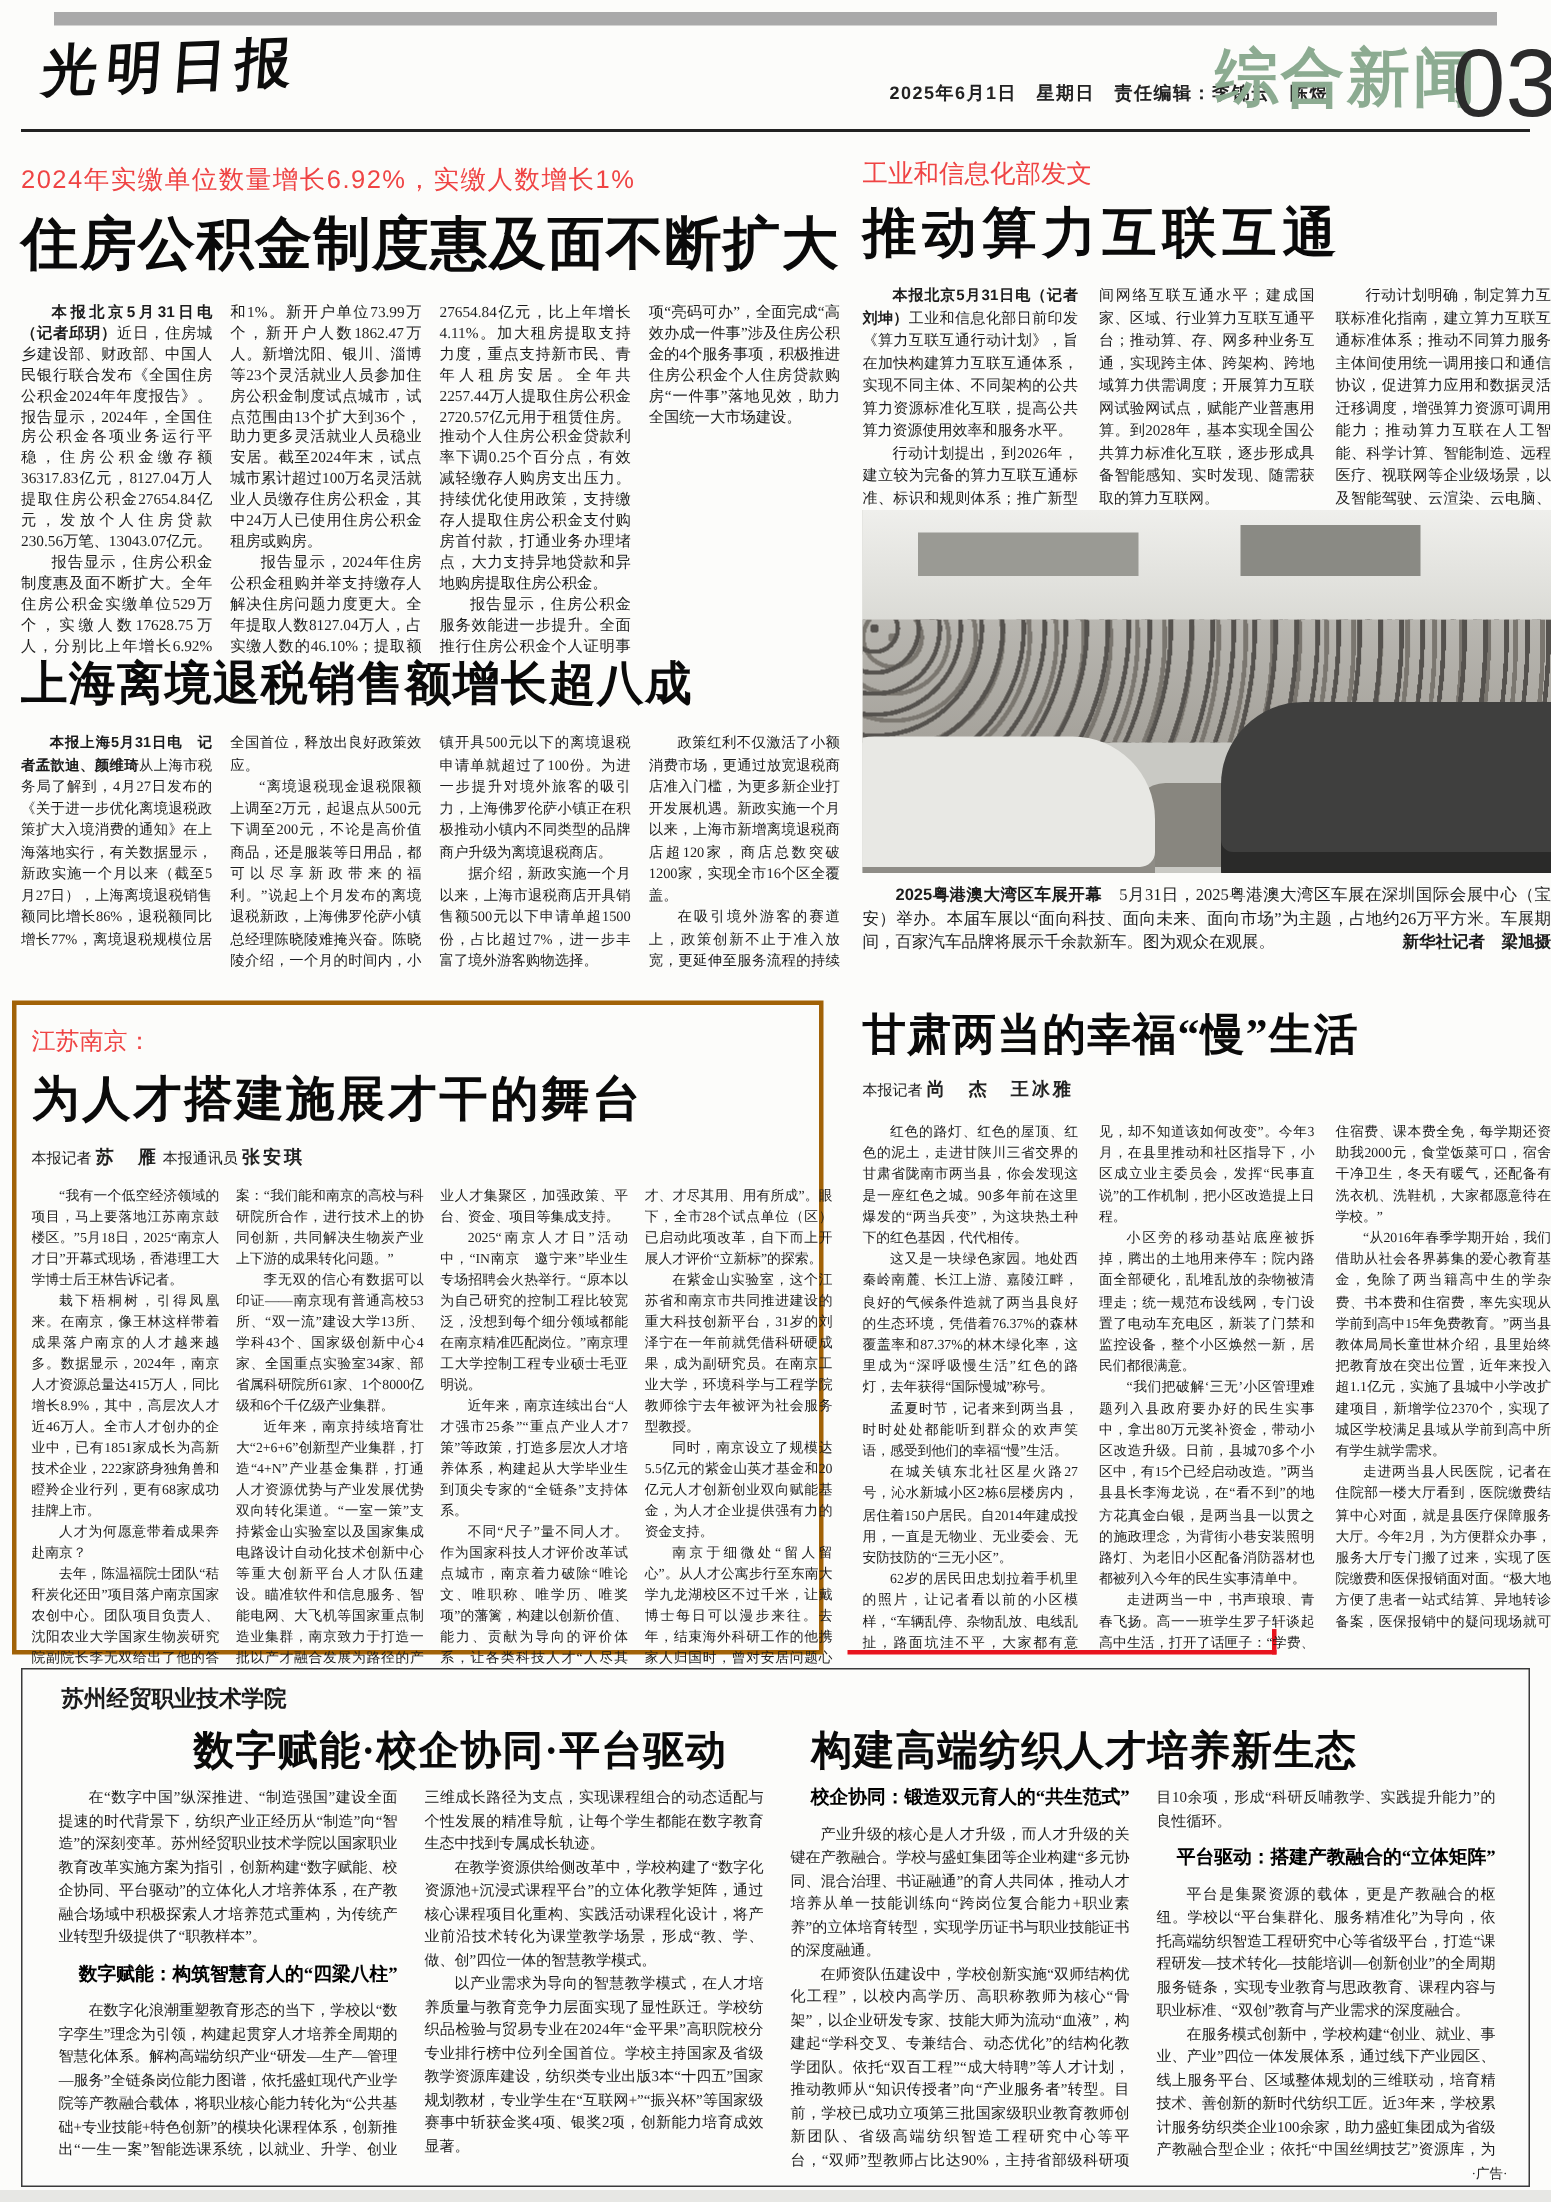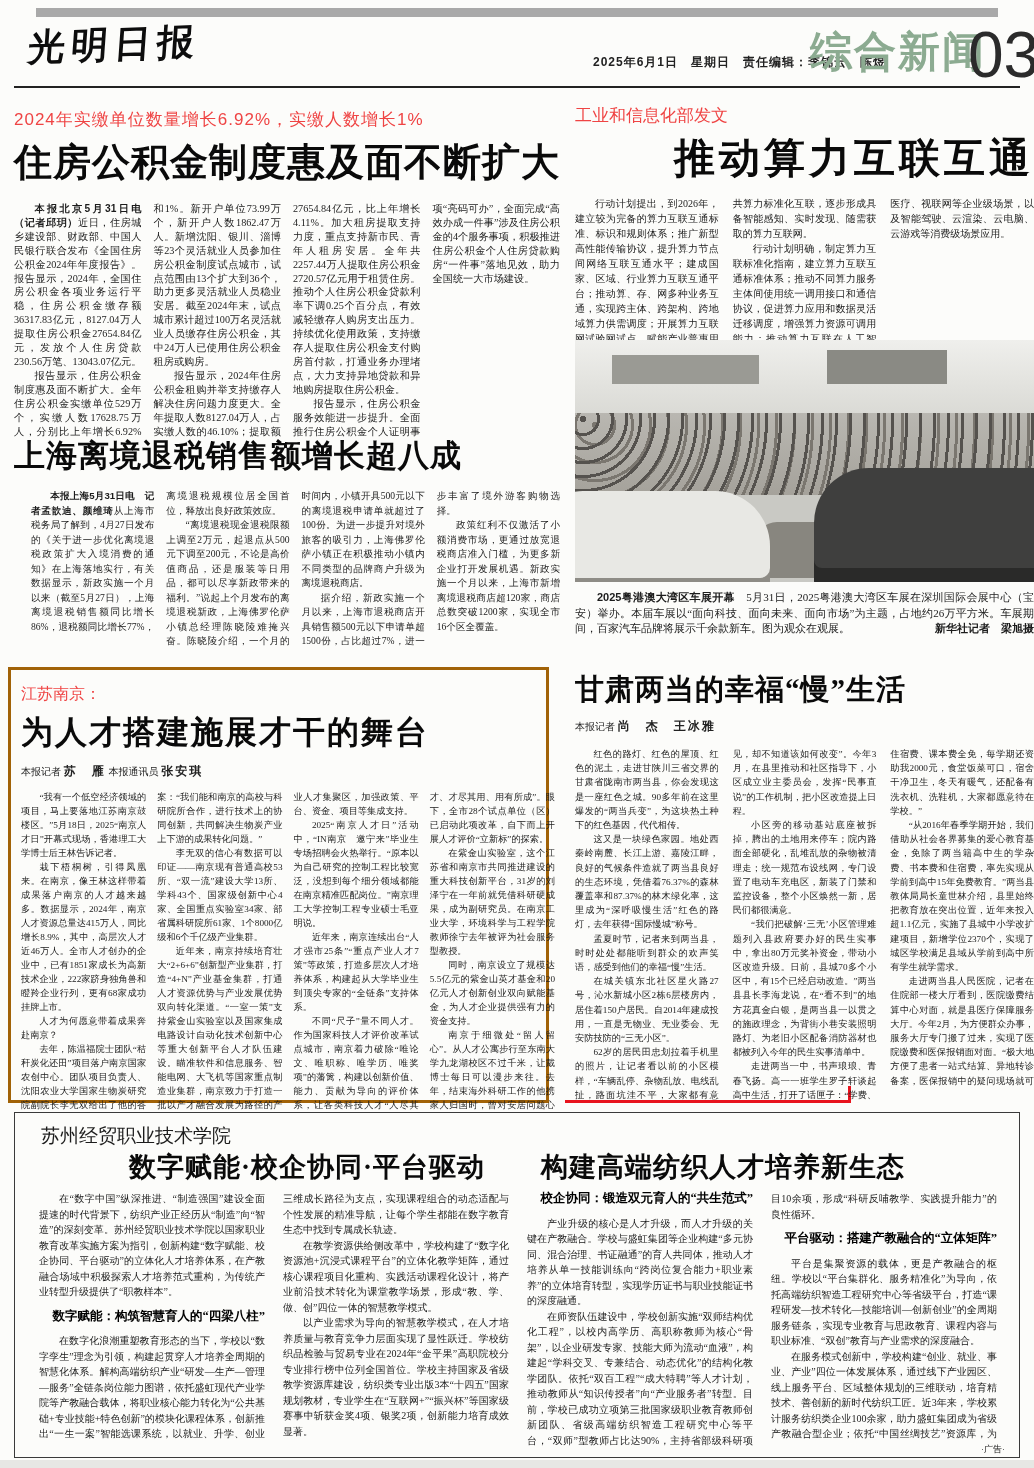--- a/index.html
+++ b/index.html
@@ -33,21 +33,21 @@
   
   .art-housing { position:absolute; left:14px; top:108px; width:546px; }
   .art-housing .kicker { font-size:17px; letter-spacing:1px; }
   .art-housing .headline { font-size:38px; letter-spacing:1px; margin-top:6px; }
   .art-housing .cols { margin-top:14px; height:240px; column-count:4; column-gap:12px;
     font-size:10.2px; line-height:13.9px; }
 
   
   .art-computing { position:absolute; left:575px; top:104px; width:459px; }
   .art-computing .kicker { font-size:17px; }
-  .art-computing .headline { font-size:41px; letter-spacing:4px; margin-top:4px;text-align:right; }
+  .art-computing .headline { font-size:36px; letter-spacing:4px; margin-top:4px; }
   .art-computing .cols { margin-top:10px; height:166px; column-count:3; column-gap:14px;
     font-size:10px; line-height:15px; }
 
   
   .photo { position:absolute; left:575px; top:340px; width:459px; height:242px;
     background:#c9c9c4; overflow:hidden; }
   .photo .sky { position:absolute; left:0; top:0; width:100%; height:34%;
     background:linear-gradient(#efefec,#d8d8d3); }
   .photo .crowd { position:absolute; left:0; top:30%; width:100%; height:34%;
     background:
@@ -64,21 +64,21 @@
   .photo .banner2 { position:absolute; left:55%; top:4%; width:26%; height:14%; background:#8a8a84; }
   .caption { position:absolute; left:575px; top:590px; width:459px; font-size:11px;
     line-height:15.5px; text-align:justify; }
   .caption p { text-indent:2em; }
   .caption b { font-family:"Liberation Sans","DejaVu Sans",sans-serif; }
 
   
   .art-shanghai { position:absolute; left:14px; top:435px; width:546px; }
   .art-shanghai .headline { font-size:31px; letter-spacing:1px; }
   .art-shanghai .cols { margin-top:12px; height:166px; column-count:4; column-gap:12px;
-    font-size:9.6px; line-height:14.5px;margin-left:17px; }
+    font-size:9.6px; line-height:14.5px; }
 
   
   .redbox { position:absolute; left:8px; top:667px; width:541px; height:436px;
     border:3px solid #a16207; }
   .art-nanjing { position:absolute; left:10px; top:14px; width:534px; }
   .art-nanjing .kicker { font-size:16px; }
   .art-nanjing .headline { font-size:32px; letter-spacing:2px; margin-top:6px; }
   .byline { margin-top:8px; font-size:11px; color:#222; }
   .byline .role { font-size:10px; }
   .byline .name { font-weight:bold; font-size:12px; letter-spacing:2px; }
@@ -89,21 +89,21 @@
 
   
   .art-gansu { position:absolute; left:575px; top:670px; width:459px; }
   .art-gansu .headline { font-size:29px; letter-spacing:1px; }
   .art-gansu .cols { margin-top:12px; height:360px; column-count:3; column-gap:14px;
     font-size:9.2px; line-height:14.2px; }
 
   
   .adbox { position:absolute; left:14px; top:1112px; width:1006px; height:346px;
     border:1px solid #3a3a3a; background:#fcfcfa; }
-  .adbox .school { position:absolute; left:26px; top:10px; font-size:19px; font-weight:normal;
+  .adbox .school { position:absolute; left:26px; top:10px; font-size:15px; font-weight:bold;
     font-family:"Liberation Sans","DejaVu Sans",sans-serif; }
   .adbox .headline { position:absolute; left:0; top:36px; width:100%; text-align:center;
     font-size:27px; font-weight:bold; letter-spacing:1px; }
   .adbox .cols { position:absolute; left:24px; top:78px; width:958px; height:258px;
     column-count:4; column-gap:18px; font-size:10px; line-height:15.5px; }
   .ad-marker { position:absolute; right:14px; bottom:1px; font-size:9px; color:#222; }
   .footer-strip { position:absolute; left:0; top:1460px; width:1034px; height:8px; background:#e7e7e4; }
 </style>
 </head>
 <body>
@@ -126,20 +126,21 @@
         <p>报告显示，住房公积金制度惠及面不断扩大。全年住房公积金实缴单位529万个，实缴人数17628.75万人，分别比上年增长6.92%和1%。新开户单位73.99万个，新开户人数1862.47万人。新增沈阳、银川、淄博等23个灵活就业人员参加住房公积金制度试点城市，试点范围由13个扩大到36个，助力更多灵活就业人员稳业安居。截至2024年末，试点城市累计超过100万名灵活就业人员缴存住房公积金，其中24万人已使用住房公积金租房或购房。</p>
         <p>报告显示，2024年住房公积金租购并举支持缴存人解决住房问题力度更大。全年提取人数8127.04万人，占实缴人数的46.10%；提取额27654.84亿元，比上年增长4.11%。加大租房提取支持力度，重点支持新市民、青年人租房安居。全年共2257.44万人提取住房公积金2720.57亿元用于租赁住房。推动个人住房公积金贷款利率下调0.25个百分点，有效减轻缴存人购房支出压力。持续优化使用政策，支持缴存人提取住房公积金支付购房首付款，打通业务办理堵点，大力支持异地贷款和异地购房提取住房公积金。</p>
         <p>报告显示，住房公积金服务效能进一步提升。全面推行住房公积金个人证明事项“亮码可办”，全面完成“高效办成一件事”涉及住房公积金的4个服务事项，积极推进住房公积金个人住房贷款购房“一件事”落地见效，助力全国统一大市场建设。</p>
       </div>
   </div>
 
   <div class="art-computing">
     <div class="kicker">工业和信息化部发文</div>
     <div class="headline">推动算力互联互通</div>
     <div class="cols">
+        <p><b>本报北京5月31日电（记者刘坤）</b>工业和信息化部日前印发《算力互联互通行动计划》，旨在加快构建算力互联互通体系，实现不同主体、不同架构的公共算力资源标准化互联，提高公共算力资源使用效率和服务水平。</p>
         <p>行动计划提出，到2026年，建立较为完备的算力互联互通标准、标识和规则体系；推广新型高性能传输协议，提升算力节点间网络互联互通水平；建成国家、区域、行业算力互联互通平台；推动算、存、网多种业务互通，实现跨主体、跨架构、跨地域算力供需调度；开展算力互联网试验网试点，赋能产业普惠用算。到2028年，基本实现全国公共算力标准化互联，逐步形成具备智能感知、实时发现、随需获取的算力互联网。</p>
         <p>行动计划明确，制定算力互联标准化指南，建立算力互联互通标准体系；推动不同算力服务主体间使用统一调用接口和通信协议，促进算力应用和数据灵活迁移调度，增强算力资源可调用能力；推动算力互联在人工智能、科学计算、智能制造、远程医疗、视联网等企业级场景，以及智能驾驶、云渲染、云电脑、云游戏等消费级场景应用。</p>
       </div>
   </div>
 
   <div class="photo">
     <div class="sky"></div>
     <div class="banner"></div>
     <div class="banner2"></div>
     <div class="crowd"></div>

